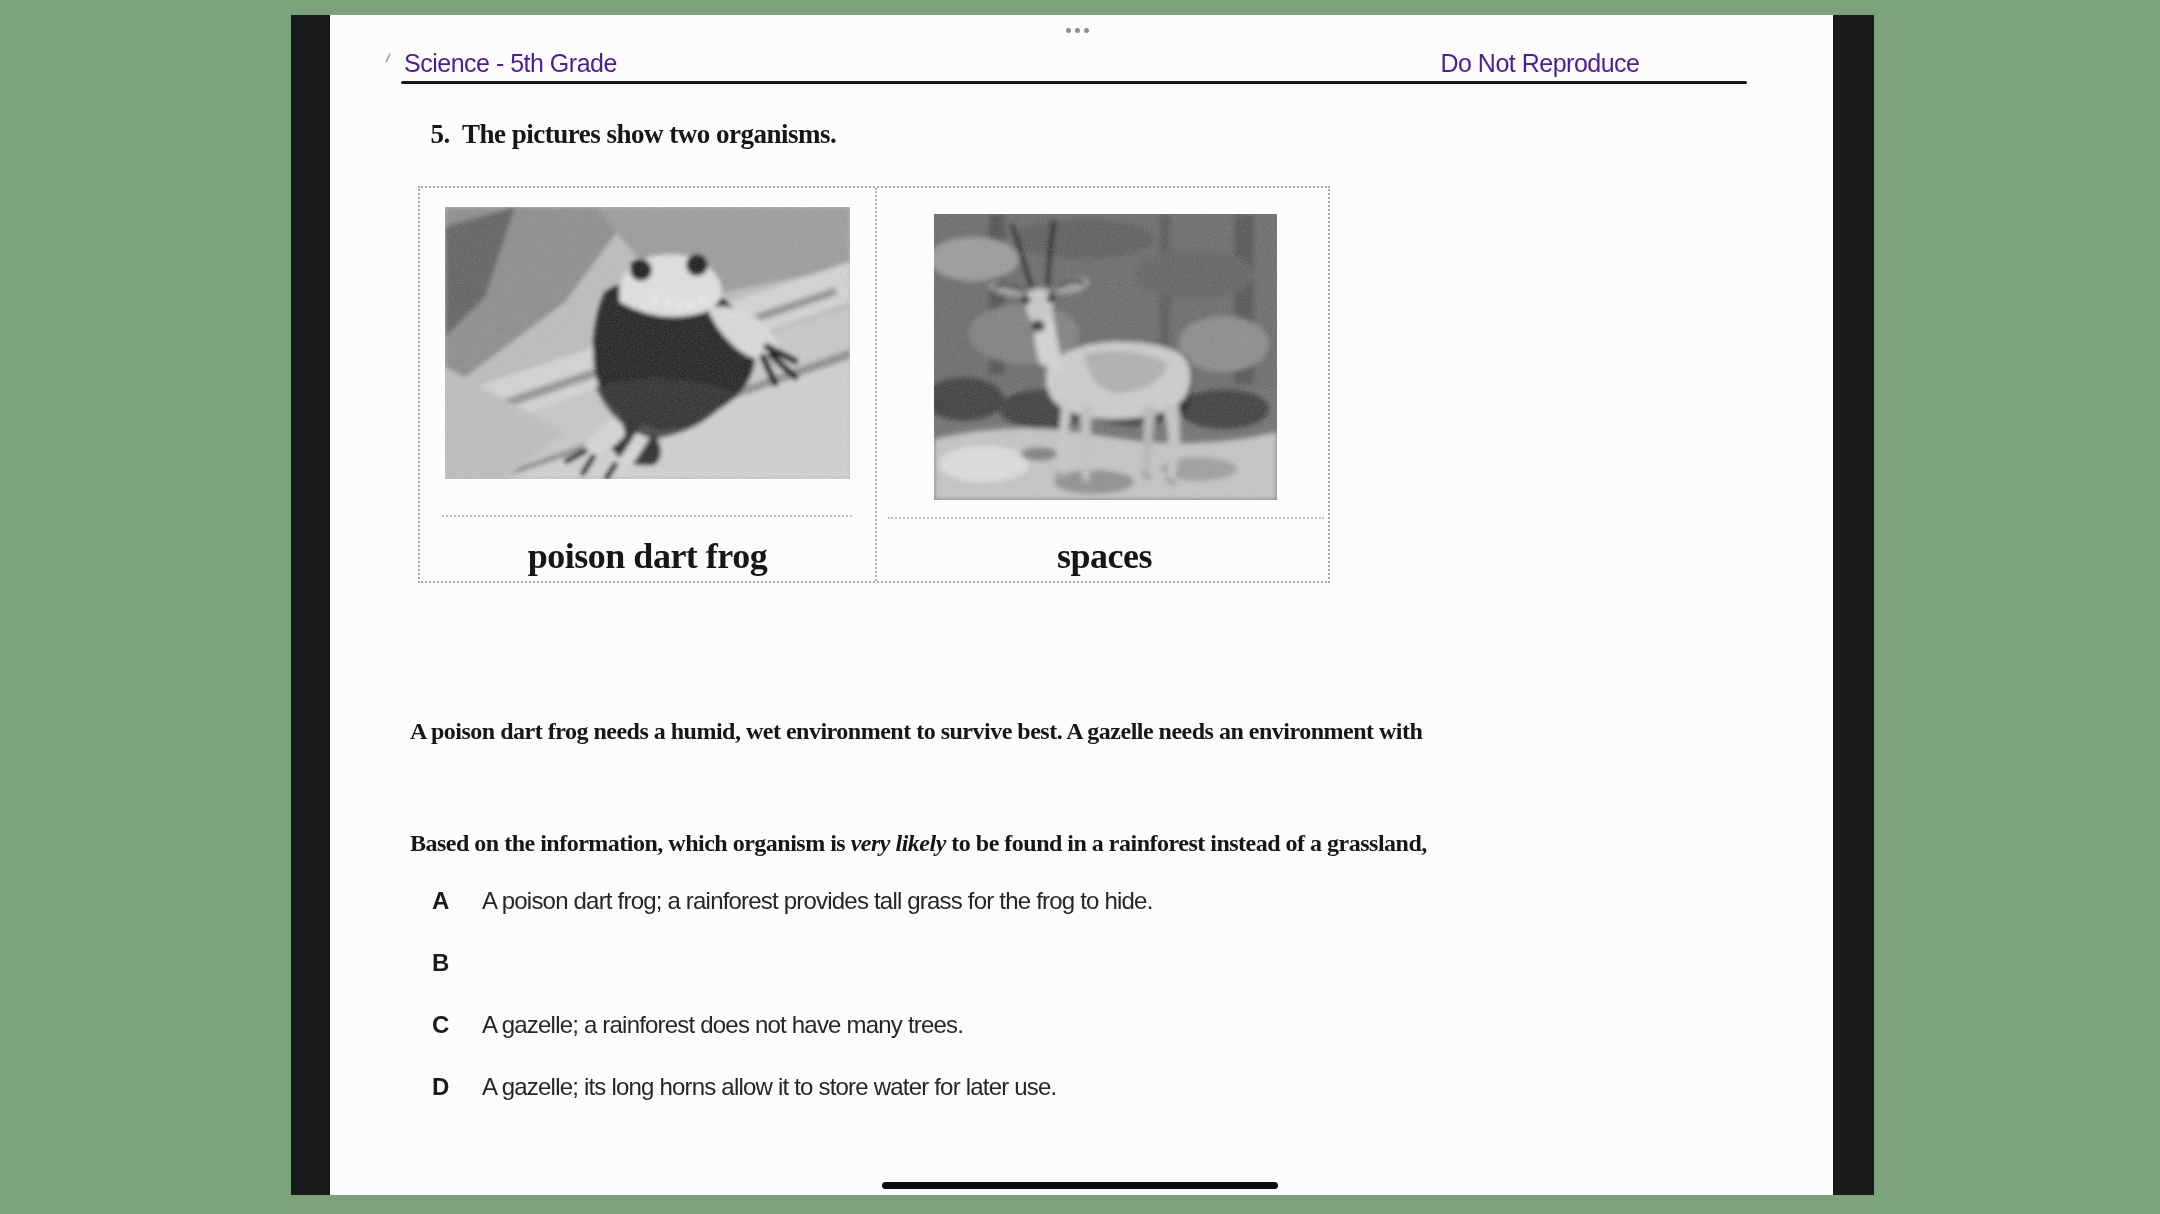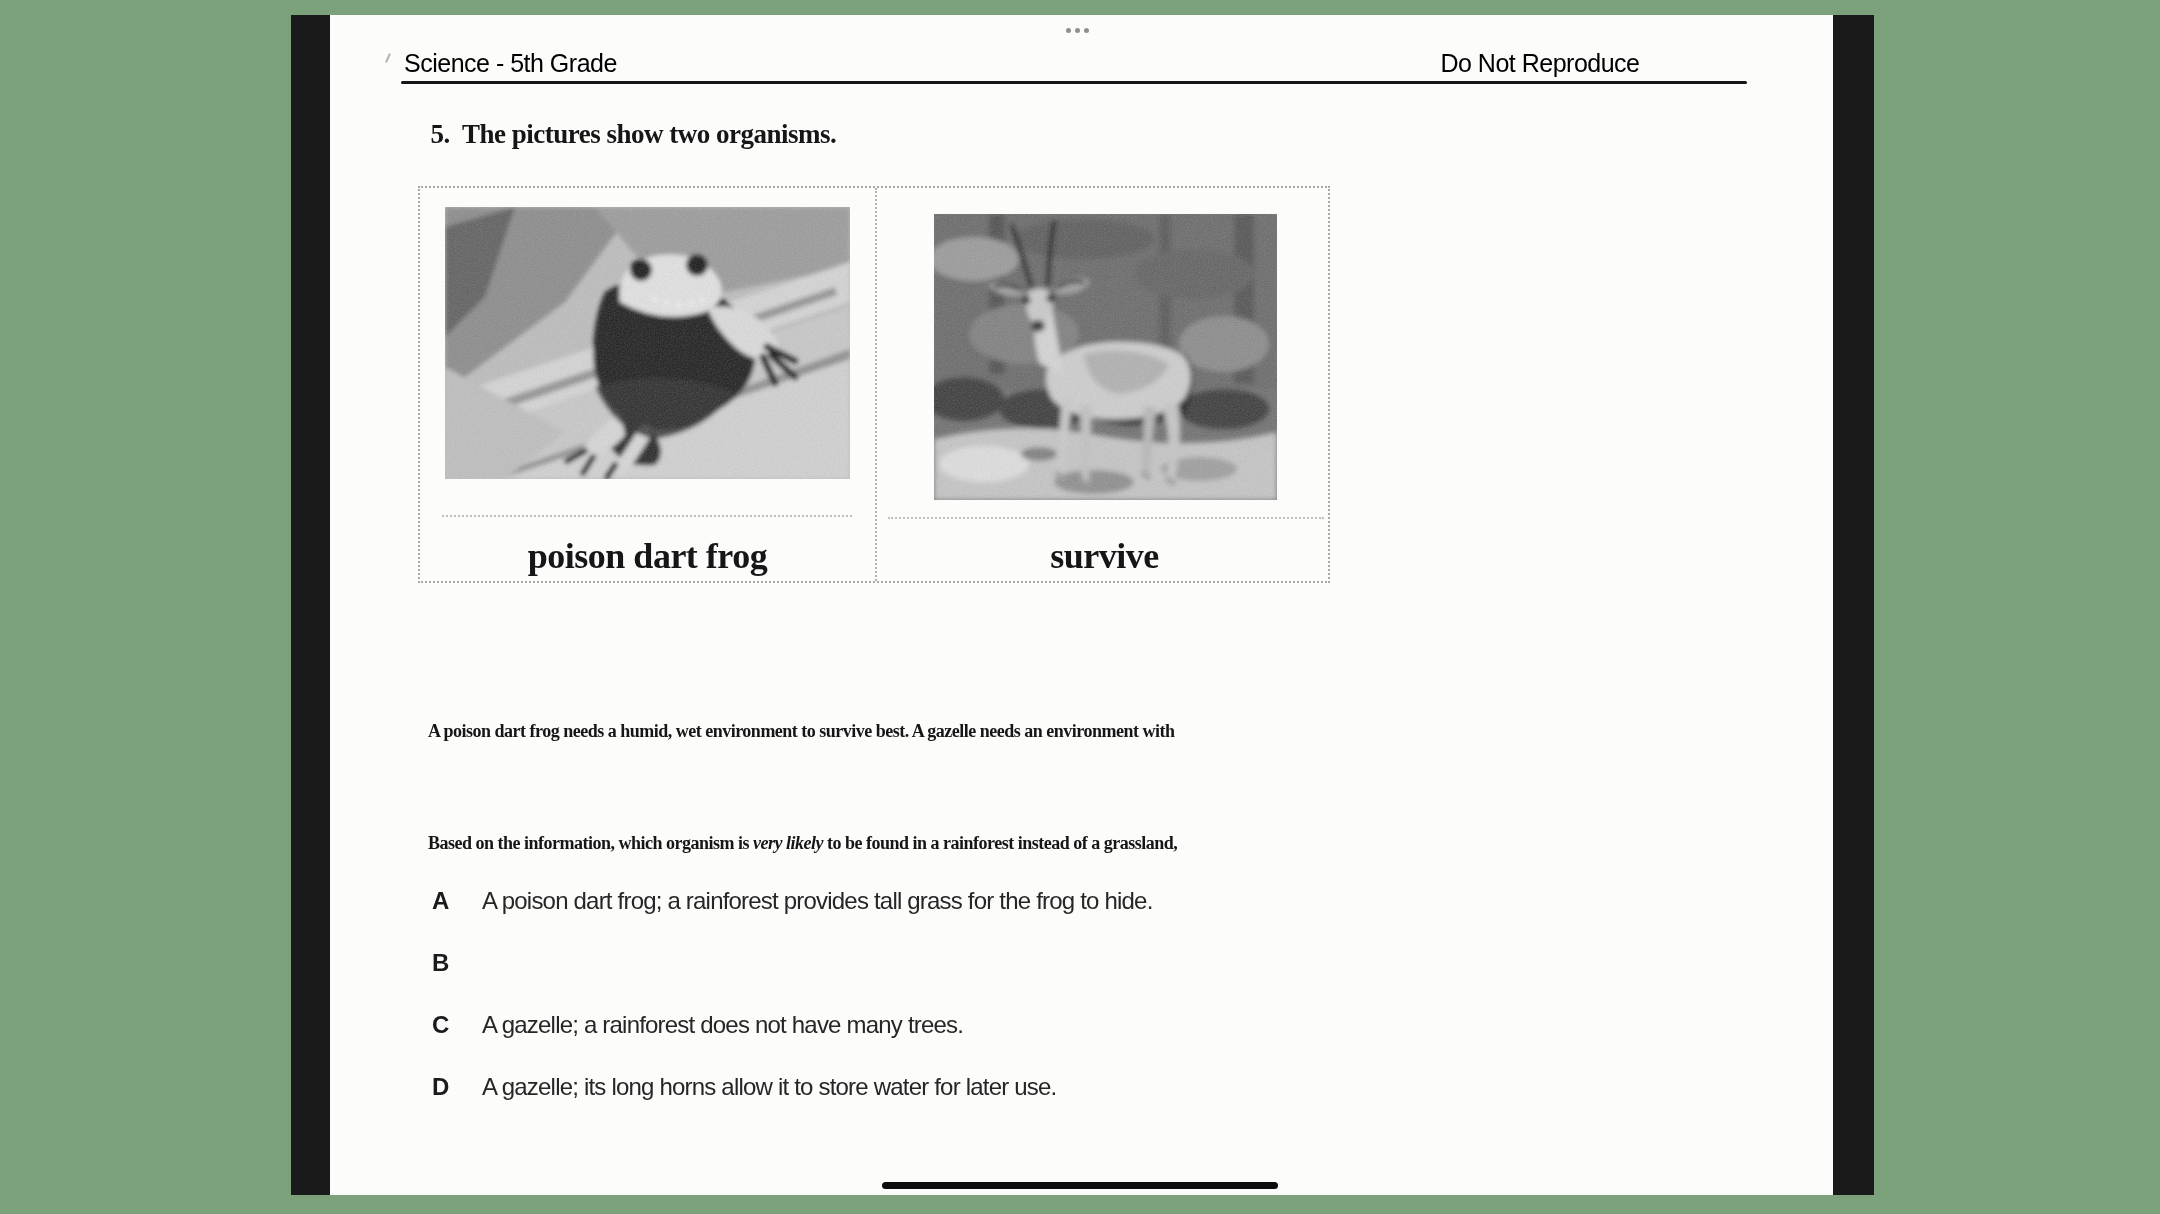--- a/index.html
+++ b/index.html
@@ -11,21 +11,21 @@
   #frame-left,#frame-right{top:15px;height:1180px;background:#1A1A1B;}
   #frame-left{left:291px;width:39px;}
   #frame-right{left:1833px;width:41px;}
   #paper{left:330px;top:15px;width:1503px;height:1180px;background:#FCFCFB;}
 
   
   #dots{left:1066px;top:28px;display:flex;gap:4px;}
   #dots span{width:5px;height:5px;border-radius:50%;background:#8F8F8F;display:block;}
 
   
-  .hdr{top:51px;font-size:25px;letter-spacing:-0.5px;color:#000000;line-height:25px;}
+  .hdr{top:51px;font-size:25px;letter-spacing:-0.5px;color:#4c1d95;line-height:25px;}
   #hdr-left{left:404px;}
   #hdr-right{left:1340px;width:400px;text-align:center;}
   #hdr-rule{left:401px;top:81px;width:1346px;height:3px;background:#161616;border-radius:2px;}
   #artifact{left:387px;top:53px;width:2px;height:10px;background:#888;opacity:.65;transform:rotate(24deg);border-radius:2px;}
 
   
   .serifb{font-family:"Liberation Serif","DejaVu Serif",serif;font-weight:bold;color:#161616;letter-spacing:-0.5px;text-align:center;}
   #q-line{left:418px;top:121px;font-size:27px;line-height:27px;}
   #q-num{display:inline-block;width:44px;}
 
@@ -36,21 +36,21 @@
   #photo-frog{left:25px;top:19px;width:405px;height:272px;}
   #photo-gazelle{left:514px;top:26px;width:343px;height:286px;}
   .subline{height:0;border-top:2px dotted #C0C0C0;}
   #subline-1{left:22px;top:327px;width:410px;}
   #subline-2{left:468px;top:329px;width:436px;}
   .caption{top:353px;text-align:center;font-size:36px;line-height:30px;}
   #caption-1{left:0;width:455px;}
   #caption-2{left:457px;width:455px;}
 
   
-  .para{left:428px;font-size:18px;line-height:39px;white-space:pre;}
+  .para{left:410px;font-size:24px;line-height:39px;white-space:pre;}
   #para-1{top:634px;}
   #para-2{top:746px;}
   .em-bi{font-style:italic;}
 
   
   .opt{font-size:24px;letter-spacing:-0.8px;color:#262626;line-height:30px;}
   .opt .letter{position:absolute;left:432px;font-weight:bold;color:#1B1B1B;}
   .opt .text{position:absolute;left:482px;}
   #opt-a{top:886px;} #opt-b{top:948px;} #opt-c{top:1010px;} #opt-d{top:1072px;}
   .opt,.optrow{position:absolute;left:0;width:2160px;height:30px;}
@@ -201,21 +201,21 @@
           </g>
         </g>
         <rect width="343" height="286" filter="url(#grain2)" opacity="0.3"></rect>
       </svg>
     </div>
 
     <div id="subline-1" class="abs subline"></div>
     <div id="subline-2" class="abs subline"></div>
 
     <div id="caption-1" class="abs caption serifb">poison dart frog</div>
-    <div id="caption-2" class="abs caption serifb">survive</div>
+    <div id="caption-2" class="abs caption serifb">spaces</div>
   </div>
 
   <div id="para-1" class="abs para serifb">
     <div>A poison dart frog needs a humid, wet environment to survive best. A gazelle needs an environment with</div>
   </div>
 
   <div id="para-2" class="abs para serifb">
     <div><span>Based on the information, which organism is </span><span class="em-bi">very likely</span><span> to be found in a rainforest instead of a grassland,</span></div>
   </div>
 

